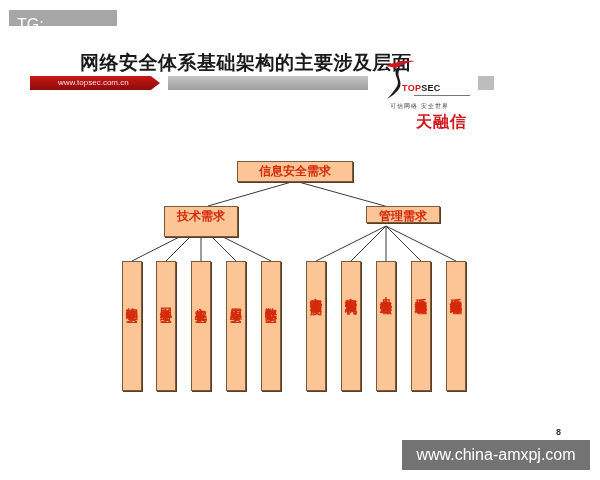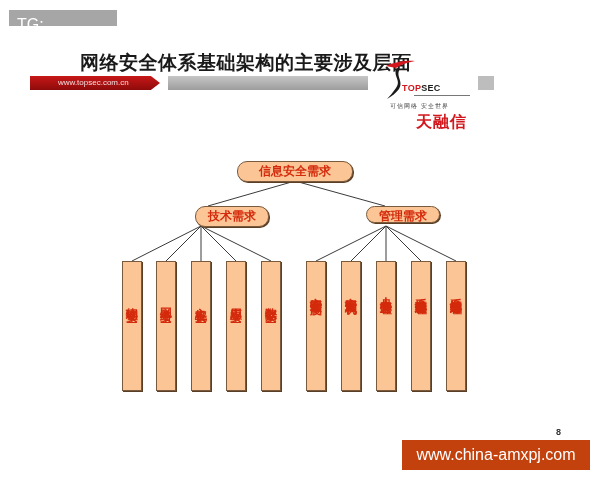--- a/index.html
+++ b/index.html
@@ -21,29 +21,29 @@
   .logo .swoosh { position:absolute; left:6px; top:2px; width:32px; height:40px; }
   .logo .cn { position:absolute; left:38px; top:6px; font-size:16px; font-weight:bold; color:#d2181e; letter-spacing:1px;margin-top:48px; }
   .logo .en { position:absolute; left:24px; top:25px; font-size:9px; font-weight:bold; color:#1a1a1a;
               font-family:"Liberation Sans", sans-serif; letter-spacing:0.3px; }
   .logo .en b { color:#d2181e; }
   .logo .line { position:absolute; left:36px; top:37px; width:56px; height:1px; background:#777; }
   .logo .slogan { position:absolute; left:12px; top:44px; font-size:6px; color:#444; letter-spacing:1px; white-space:nowrap; }
 
   .node { position:absolute; background:#fbc596; border:1px solid #7a5a3c; box-sizing:border-box;
           box-shadow:1px 1px 0 #5b3e26; color:#d42a0c; font-weight:bold; text-align:center; }
-  .node.h { font-size:12px; line-height:19px;border-radius:10px; }
+  .node.h { font-size:12px; line-height:19px; }
   .node.v { width:20px; top:261px; height:130px; font-size:12px; line-height:14px;
             display:flex; align-items:flex-start; justify-content:center; }
   .node.v span { writing-mode:vertical-rl; text-orientation:upright; letter-spacing:1px; }
   svg.lines { position:absolute; left:0; top:0; }
 
   .pagenum { position:absolute; left:556px; top:427px; font-size:9px; font-weight:bold; color:#333;
              font-family:"Liberation Sans", sans-serif; }
-  .wm { position:absolute; left:402px; top:440px; width:188px; height:30px; background:#c2410c;
+  .wm { position:absolute; left:402px; top:440px; width:188px; height:30px; background:#737373;
         color:#ffffff; font-family:"Liberation Sans", sans-serif; font-size:16px; line-height:30px;
         text-align:center; }
 </style>
 </head>
 <body>
 
 <div class="tg">TG: MYYJJPP</div>
 
 <div class="title">网络安全体系基础架构的主要涉及层面</div>
 
@@ -78,21 +78,21 @@
     <line x1="386" y1="226" x2="386" y2="261"></line>
     <line x1="386" y1="226" x2="421" y2="261"></line>
     <line x1="386" y1="226" x2="456" y2="261"></line>
   </g>
 </svg>
 
 <div class="node h" style="left:237px;top:161px;width:116px;height:21px;">
   <span>信息安全需求</span>
 </div>
 
-<div class="node h" style="left:164px;top:206px;width:74px;height:21px;margin-left:31px;">
+<div class="node h" style="left:164px;top:206px;width:74px;height:31px;">
   <span>技术需求</span>
 </div>
 <div class="node h" style="left:366px;top:206px;width:74px;height:17px;">
   <span>管理需求</span>
 </div>
 
 <div class="node v" style="left:122px;padding-top:36px;">
     <span>物理安全</span>
   </div>
 <div class="node v" style="left:156px;padding-top:36px;">

